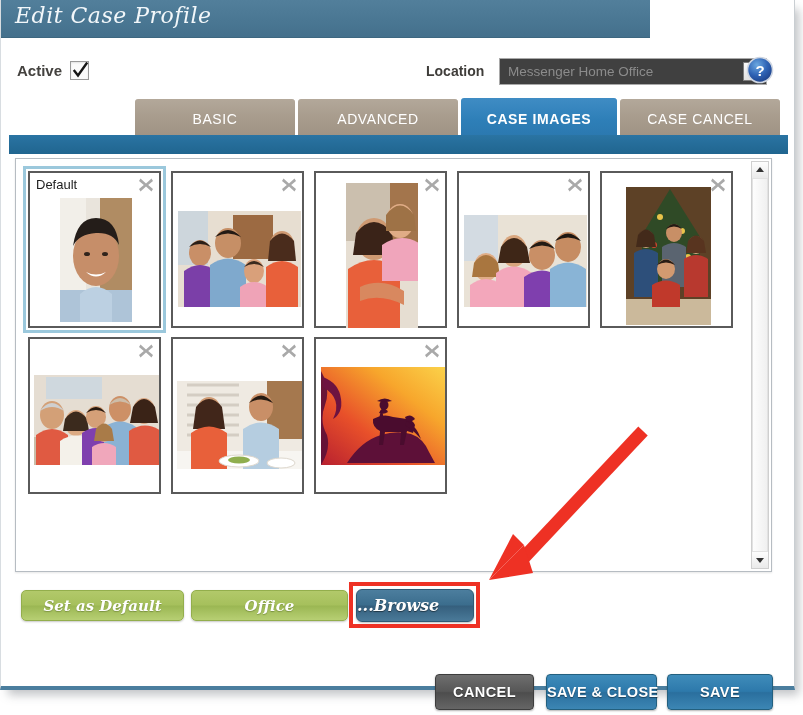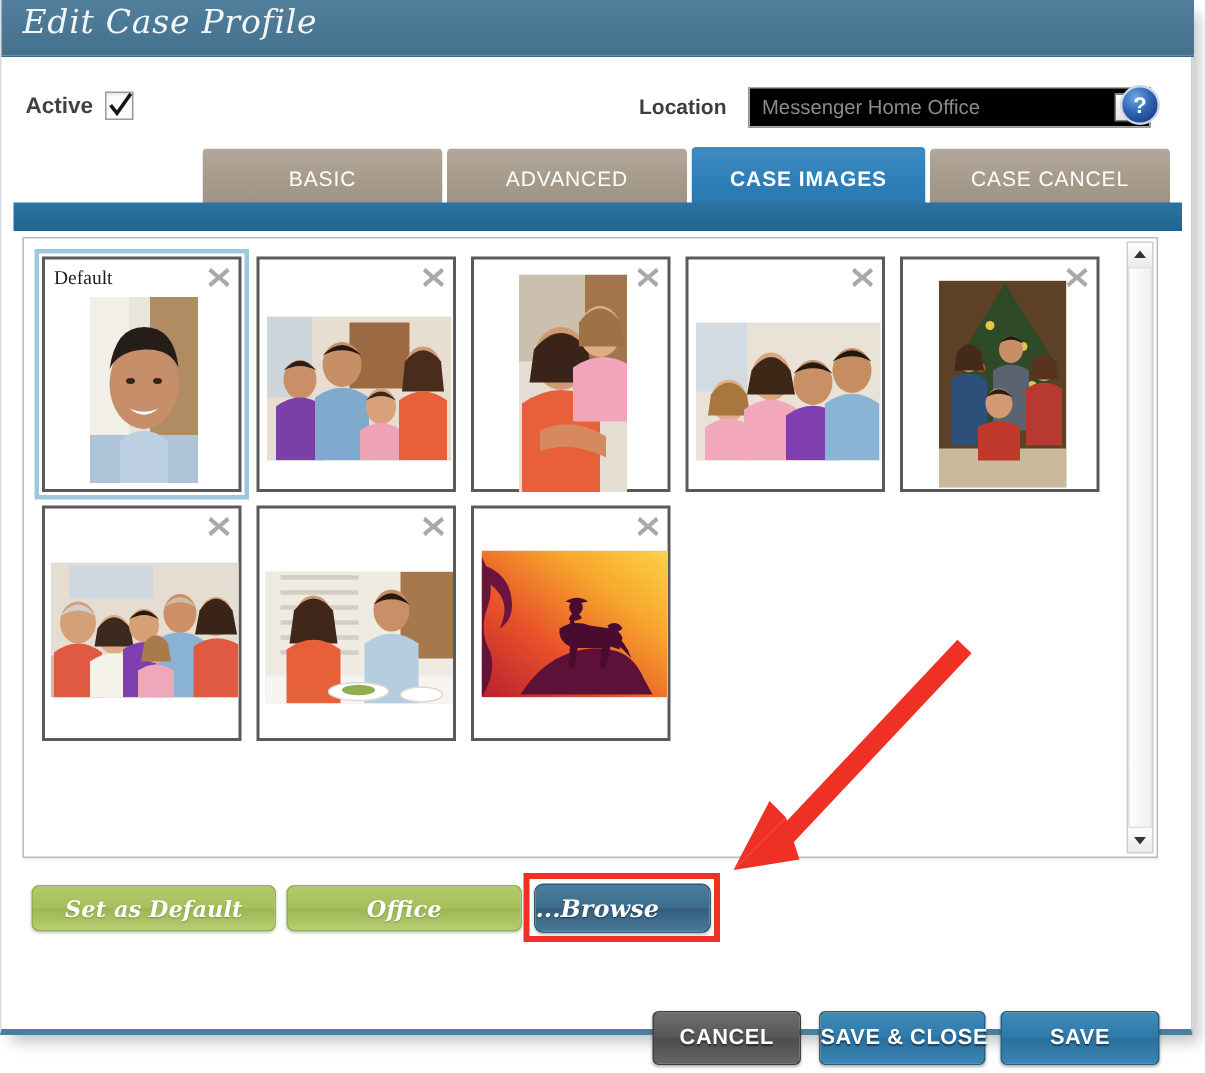--- a/index.html
+++ b/index.html
@@ -26,21 +26,21 @@
     border-right: 1px solid #c9ced2;
     border-bottom: 4px solid #4b7e9e;
     box-sizing: border-box;
     box-shadow: 6px 7px 9px -2px rgba(120,125,130,0.45);
   }
 
   
   #titlebar {
     position: absolute;
     left: 0; top: 0;
-    width: 795px;
+    width: 649px;
     height: 38px;
     background: linear-gradient(to bottom, #527f9b 0%, #4a7793 55%, #44708c 100%);
     border-bottom: 1px solid #3d6780;
     box-sizing: border-box;
     padding-left: 10px;
   }
   #titlebar .title-text {
     position: absolute;
     left: 14px;
     top: 3px;
@@ -81,21 +81,21 @@
     font-size: 14px;
     font-weight: bold;
     color: #3f3d3a;
   }
   .location-select {
     position: absolute;
     left: 498px;
     top: 58px;
     width: 268px;
     height: 27px;
-    background: #000000;
+    background: #404040;
     border: 1px solid #a9a9a9;
     box-sizing: border-box;
   }
   .location-select .value {
     position: absolute;
     left: 8px;
     top: 5px;
     font-size: 13.5px;
     color: #8b8b8b;
     white-space: nowrap;
@@ -230,21 +230,20 @@
   }
 
   
   .thumb-card {
     position: absolute;
     width: 133px;
     height: 157px;
     background: #ffffff;
     border: 2px solid #5a5a5a;
     box-sizing: border-box;
-    font-family: Liberation Serif, serif;
   }
   .thumb-card.selected {
     outline: 3px solid #9bc8dc;
     outline-offset: 2px;
   }
   .thumb-card .default-tag {
     position: absolute;
     left: 6px;
     top: 4px;
     font-size: 13px;

